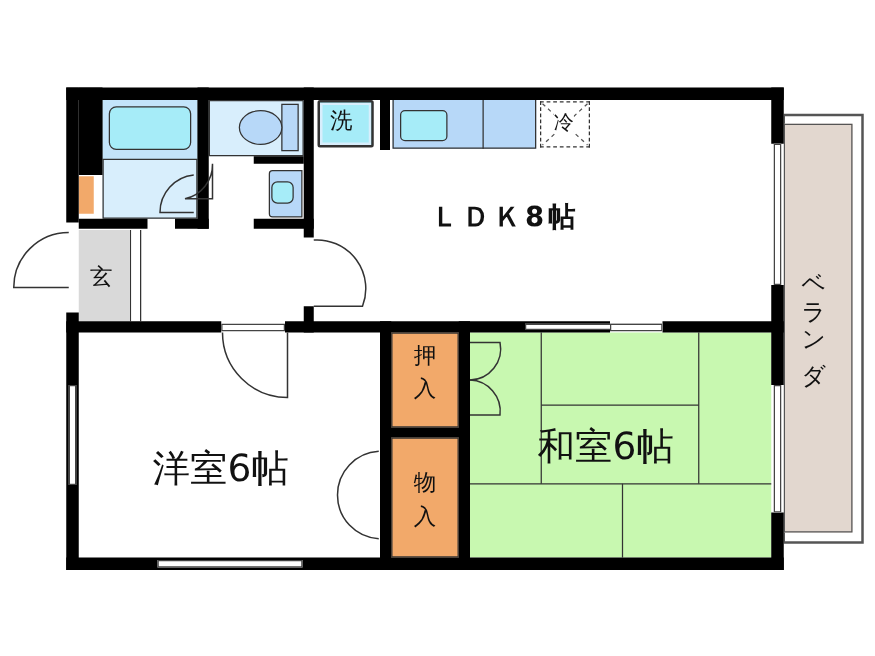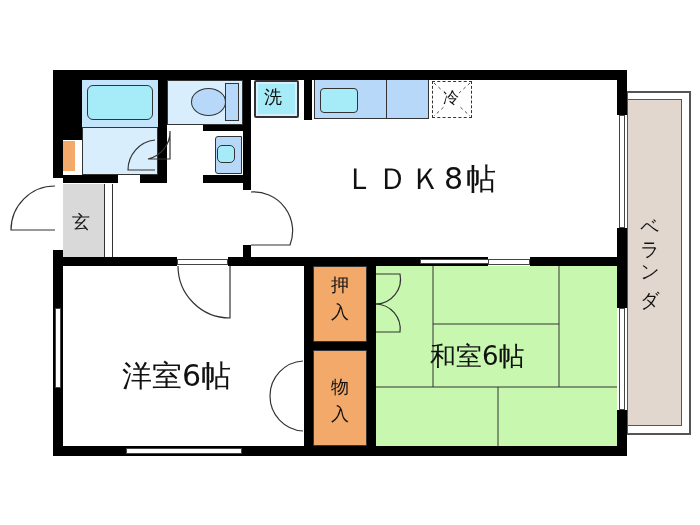--- a/index.html
+++ b/index.html
@@ -62,23 +62,23 @@
 <svg style="left:376px;top:266px;" width="241" height="180">
   <g stroke="#333" stroke-width="1" fill="none">
     <line x1="57" y1="0" x2="57" y2="58"></line>
     <line x1="57" y1="58" x2="183" y2="58"></line>
     <line x1="183" y1="0" x2="183" y2="121"></line>
     <line x1="0" y1="121" x2="241" y2="121"></line>
     <line x1="57" y1="58" x2="57" y2="121"></line>
     <line x1="122" y1="121" x2="122" y2="180"></line>
   </g>
 </svg>
-<div class="label" style="left:430px;top:343px;font-size:26px;">和室6帖</div>
+<div class="label" style="left:430px;top:343px;font-size:30px;">和室6帖</div>
 
-<div class="label" style="left:345px;top:164px;font-size:30px;letter-spacing:3px;">ＬＤＫ8帖</div>
+<div class="label" style="left:345px;top:164px;font-size:22px;letter-spacing:3px;font-weight:bold;">ＬＤＫ8帖</div>
 <div class="label" style="left:122px;top:361px;font-size:30px;">洋室6帖</div>
 
 <div class="wall" style="left:53px;top:70px;width:574px;height:10px;"></div>
 <div class="wall" style="left:53px;top:446px;width:574px;height:10px;"></div>
 <div class="wall" style="left:53px;top:70px;width:10px;height:108px;"></div>
 <div class="wall" style="left:53px;top:250px;width:10px;height:206px;"></div>
 <div class="wall" style="left:63px;top:70px;width:19px;height:70px;"></div>
 <div class="wall" style="left:617px;top:70px;width:10px;height:45px;"></div>
 <div class="wall" style="left:617px;top:228px;width:10px;height:80px;"></div>
 <div class="wall" style="left:617px;top:410px;width:10px;height:46px;"></div>

